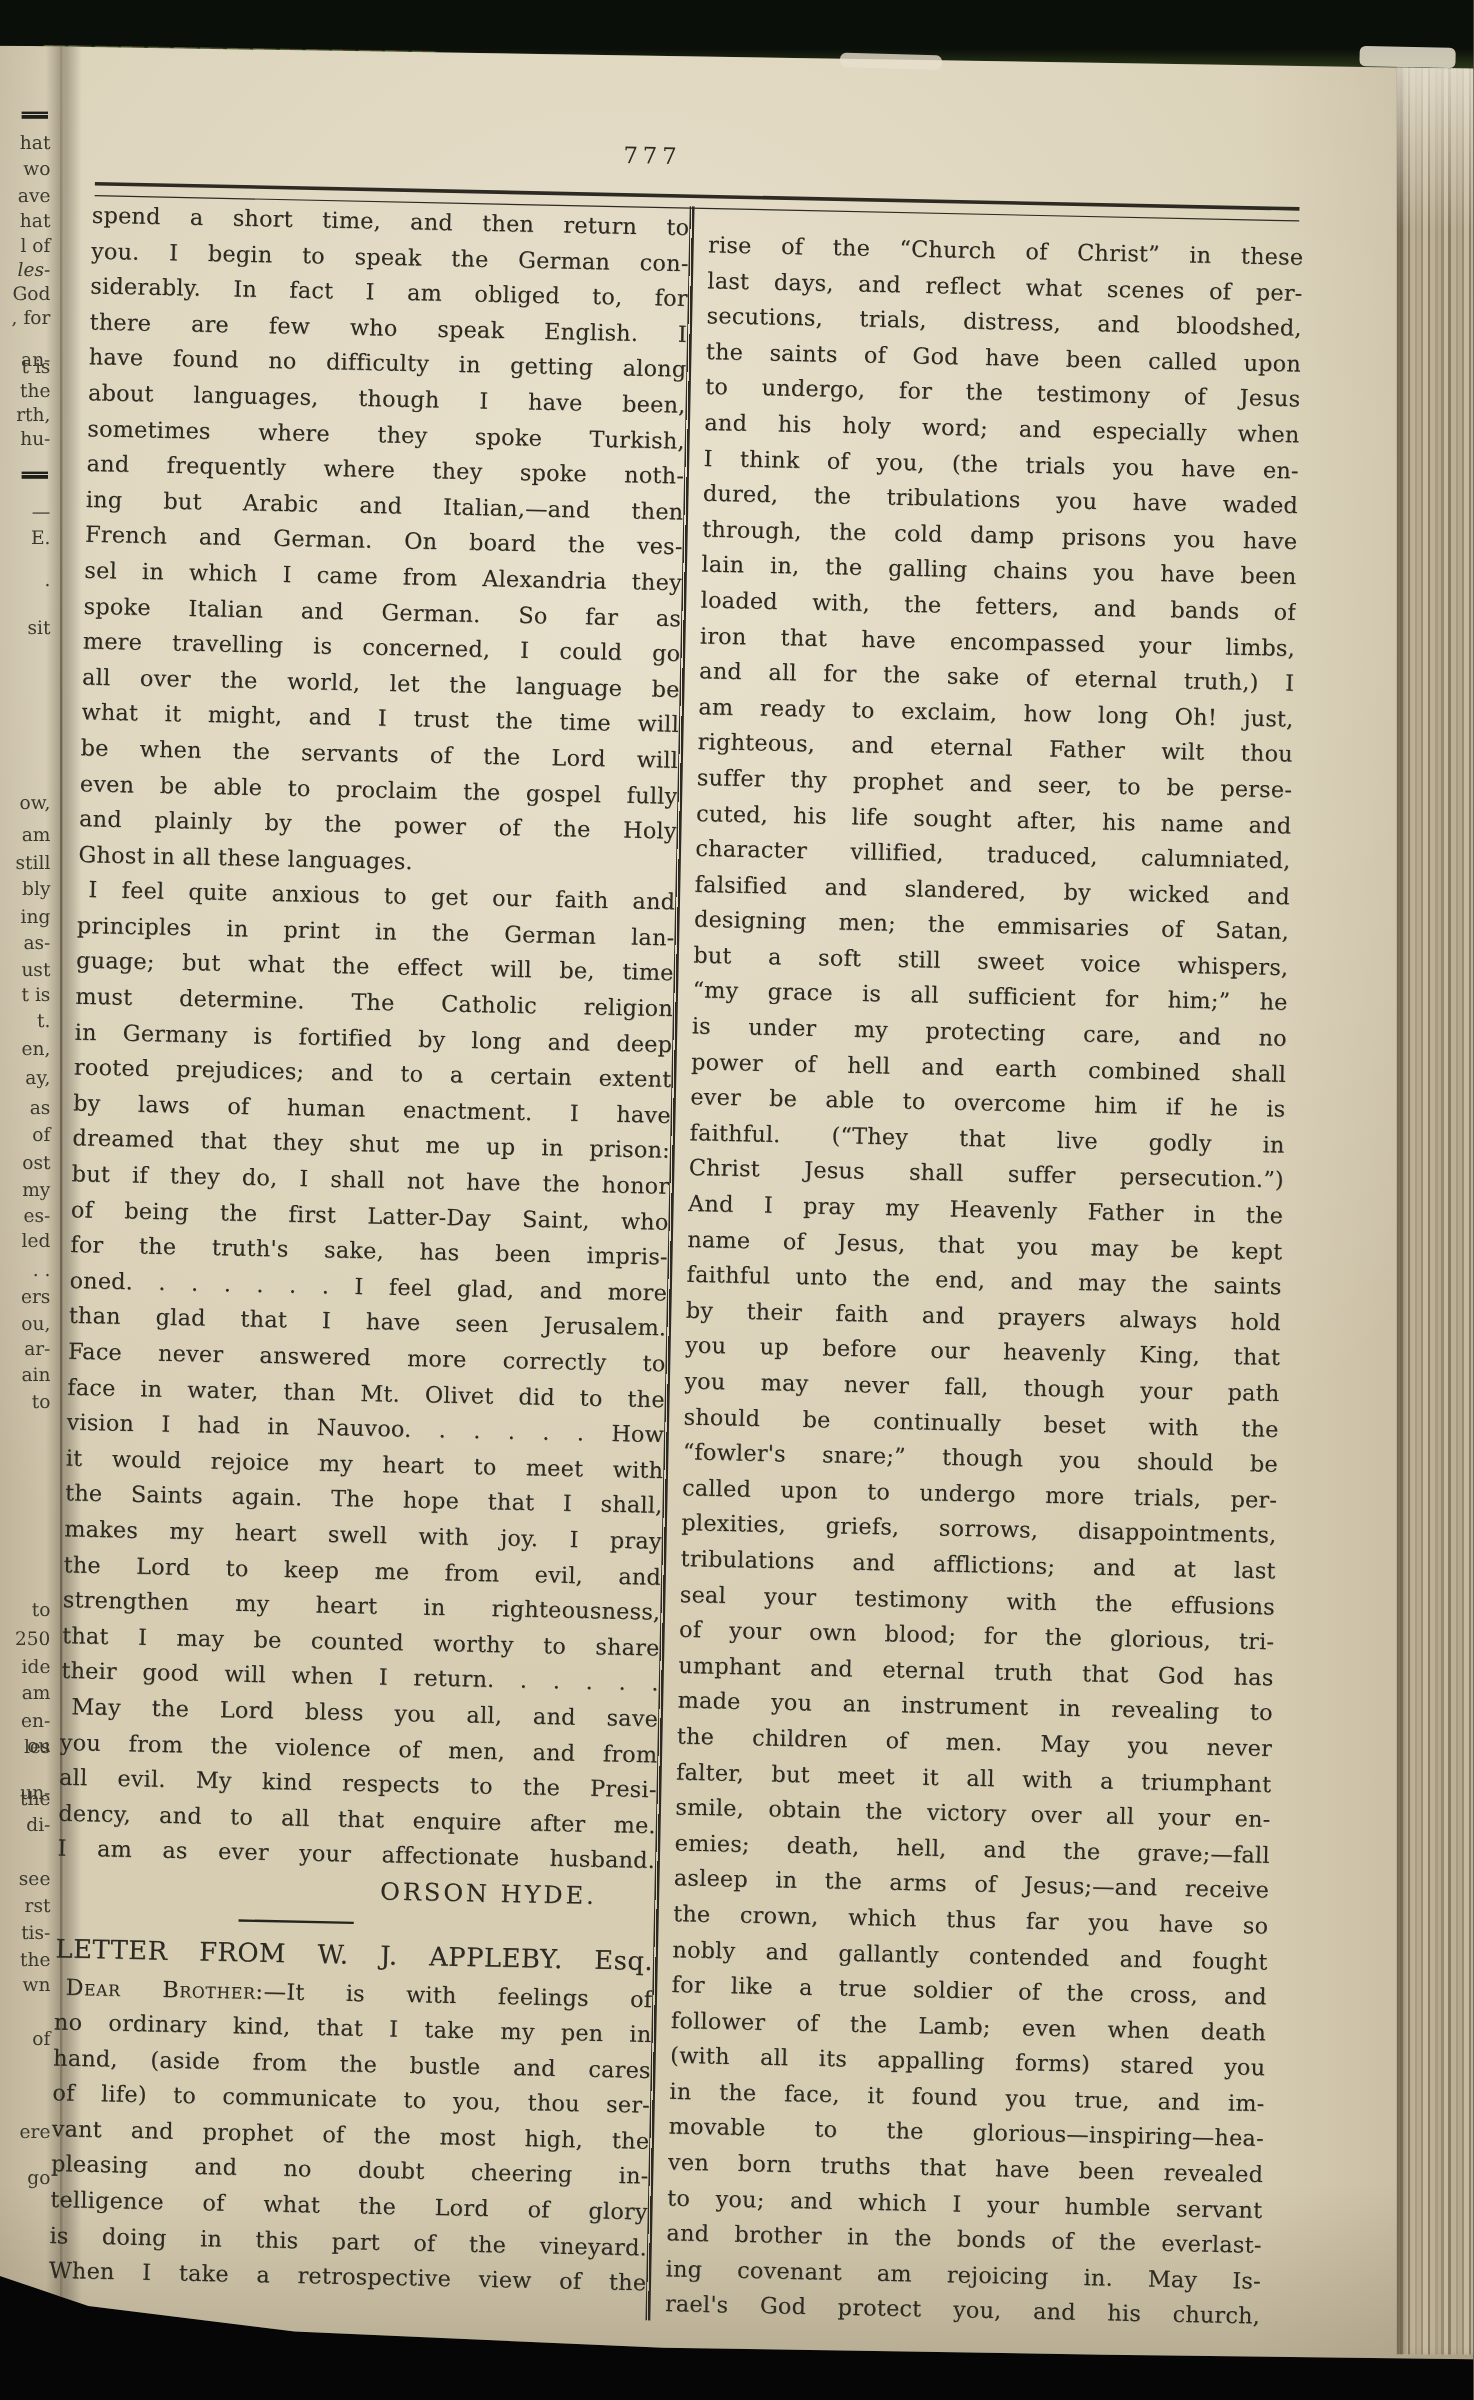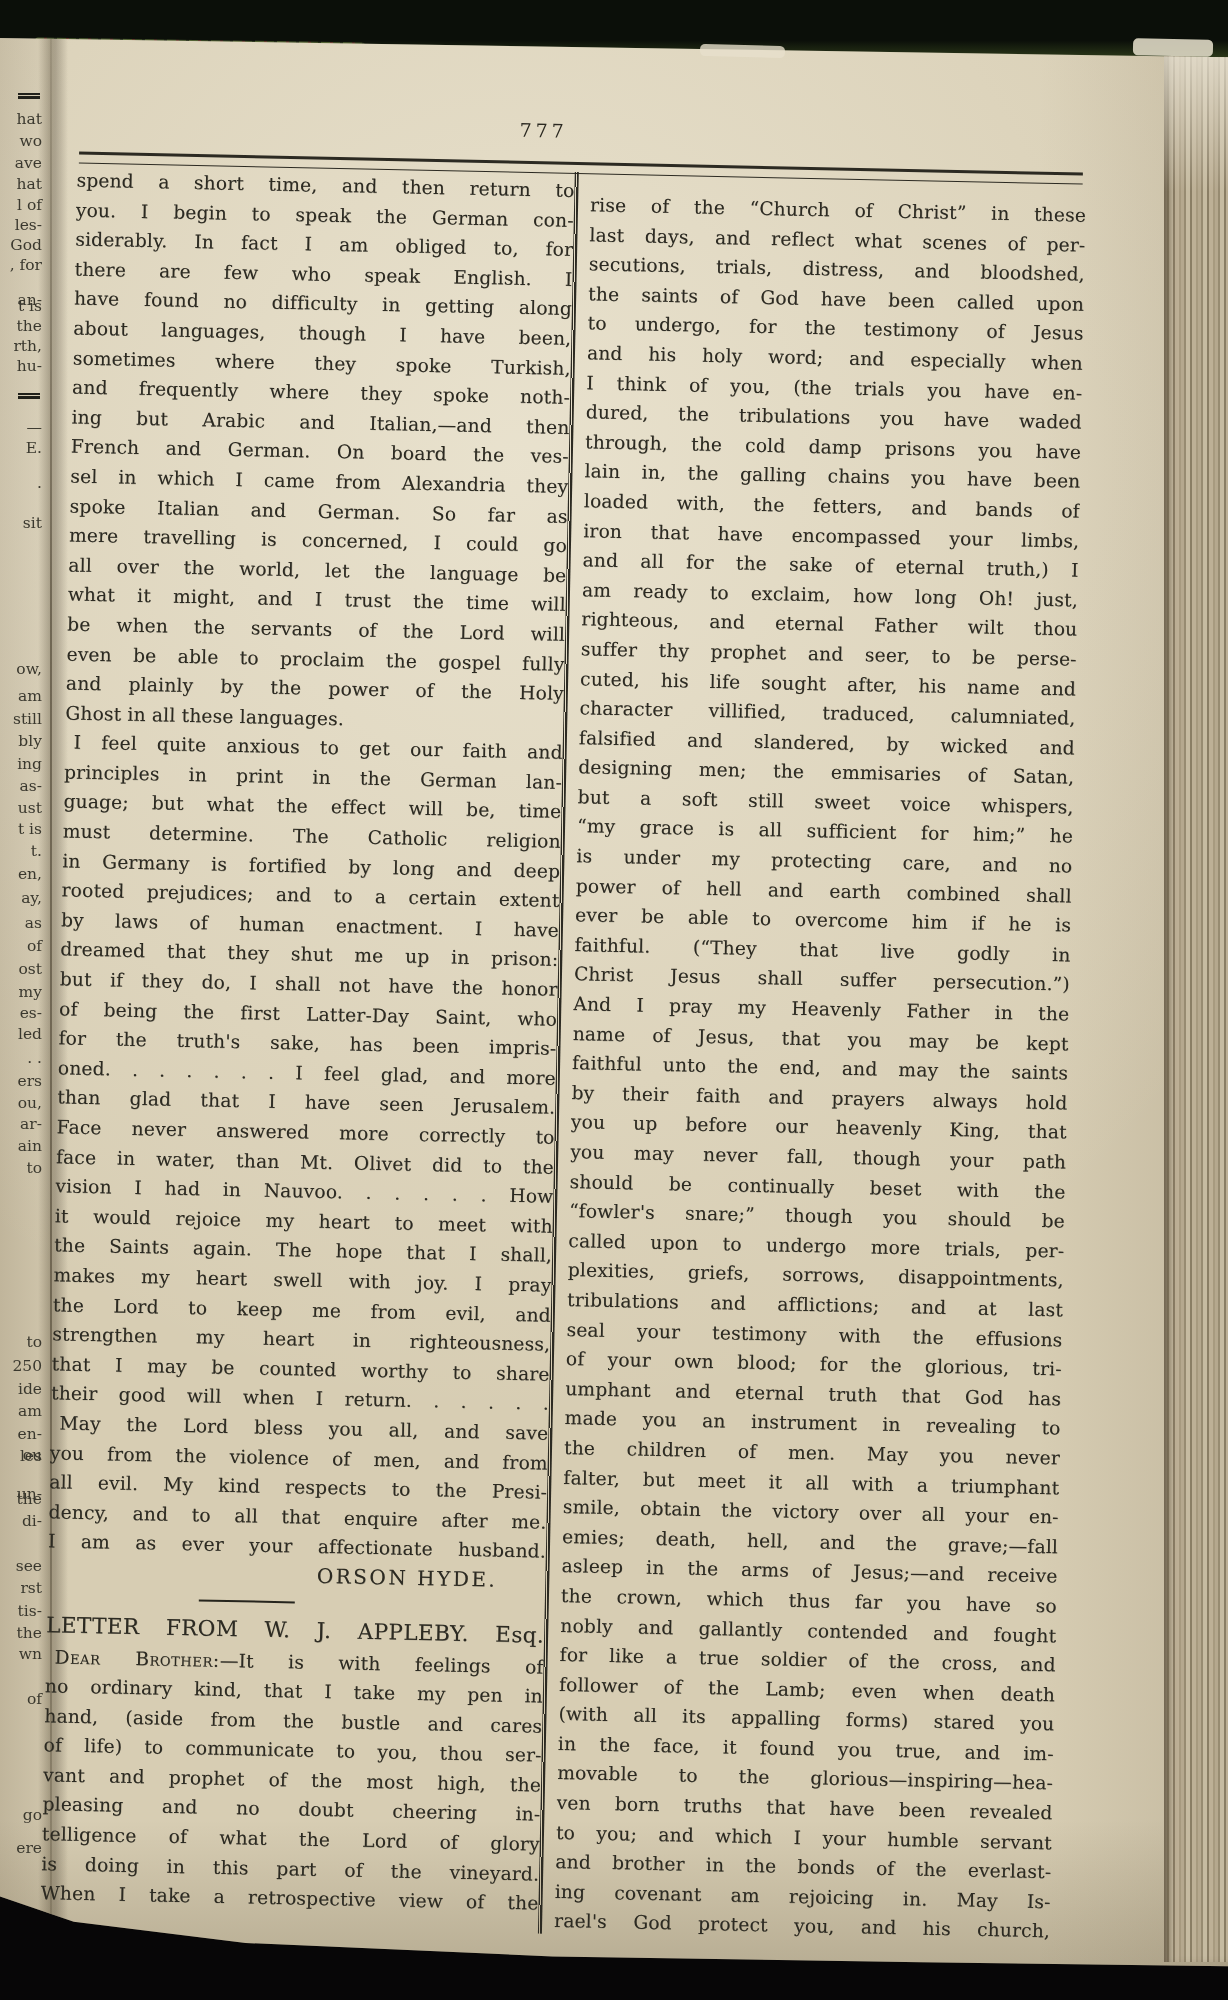--- a/index.html
+++ b/index.html
@@ -246,21 +246,21 @@
 <div class="glint g1"></div>
 <div class="glint g2"></div>
 
 <div class="gutter">
     <div class="frag-rule" style="top: 93px;"></div>
     <div class="frag" style="top: 112px;">hat</div>
     <div class="frag" style="top: 134px;">wo</div>
     <div class="frag" style="top: 156px;">ave</div>
     <div class="frag" style="top: 177px;">hat</div>
     <div class="frag" style="top: 198px;">l of</div>
-    <div class="frag" style="top: 218px;">les-</div>
+    <div class="frag" style="top: 218px; font-style: italic;">les-</div>
     <div class="frag" style="top: 238px;">God</div>
     <div class="frag" style="top: 258px;">, for</div>
     <div class="frag" style="top: 293px; margin-left: 28px;">an-</div>
     <div class="frag" style="top: 299px;">t is</div>
     <div class="frag" style="top: 319px;">the</div>
     <div class="frag" style="top: 339px; text-align: center;">rth,</div>
     <div class="frag" style="top: 359px;">hu-</div>
     <div class="frag-rule" style="top: 393px;"></div>
     <div class="frag" style="top: 420px;">—</div>
     <div class="frag" style="top: 441px;">E.</div>
@@ -299,14 +299,14 @@
     <div class="frag" style="top: 1492px;">the</div>
     <div class="frag" style="top: 1514px;">di-</div>
     <div class="frag" style="top: 1448px;">ou</div>
     <div class="frag" style="top: 1559px;">see</div>
     <div class="frag" style="top: 1581px;">rst</div>
     <div class="frag" style="top: 1604px;">tis-</div>
     <div class="frag" style="top: 1626px;">the</div>
     <div class="frag" style="top: 1647px;">wn</div>
     <div class="frag" style="top: 1692px;">of</div>
     <div class="frag" style="top: 1808px;">go</div>
-    <div class="frag" style="top: 1841px;">ere</div>
+    <div class="frag" style="top: 1770px;">ere</div>
   </div>
 
 </body></html>

